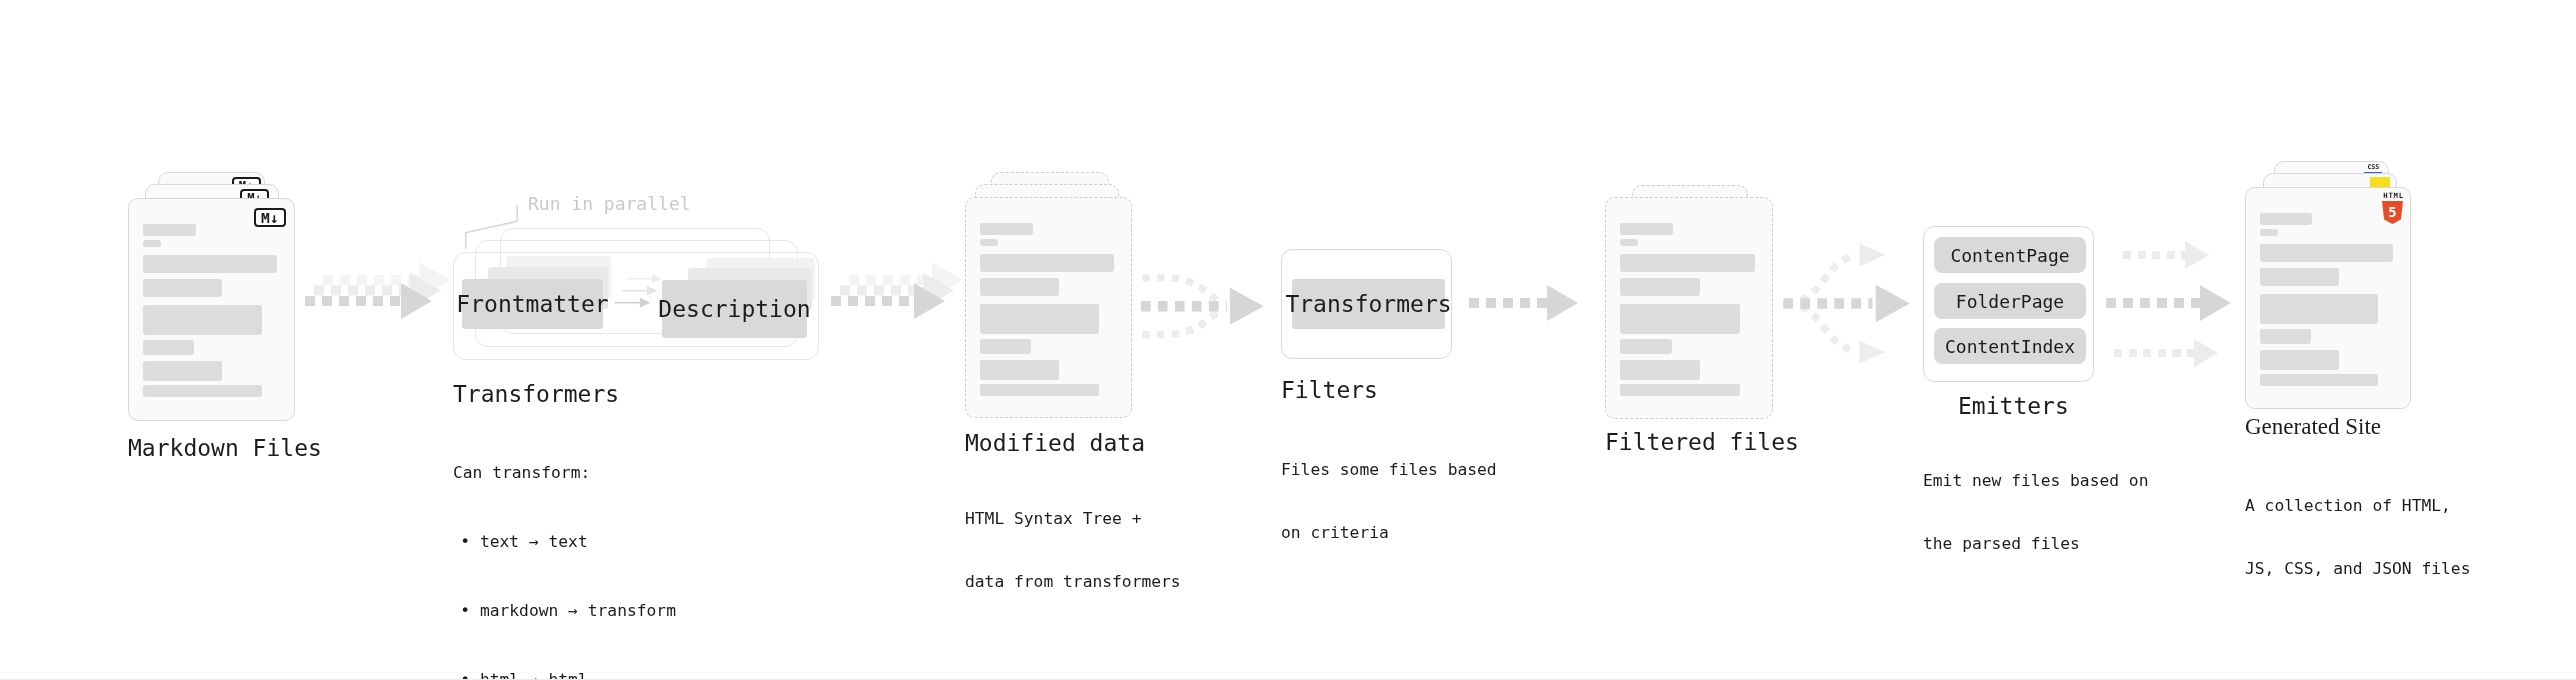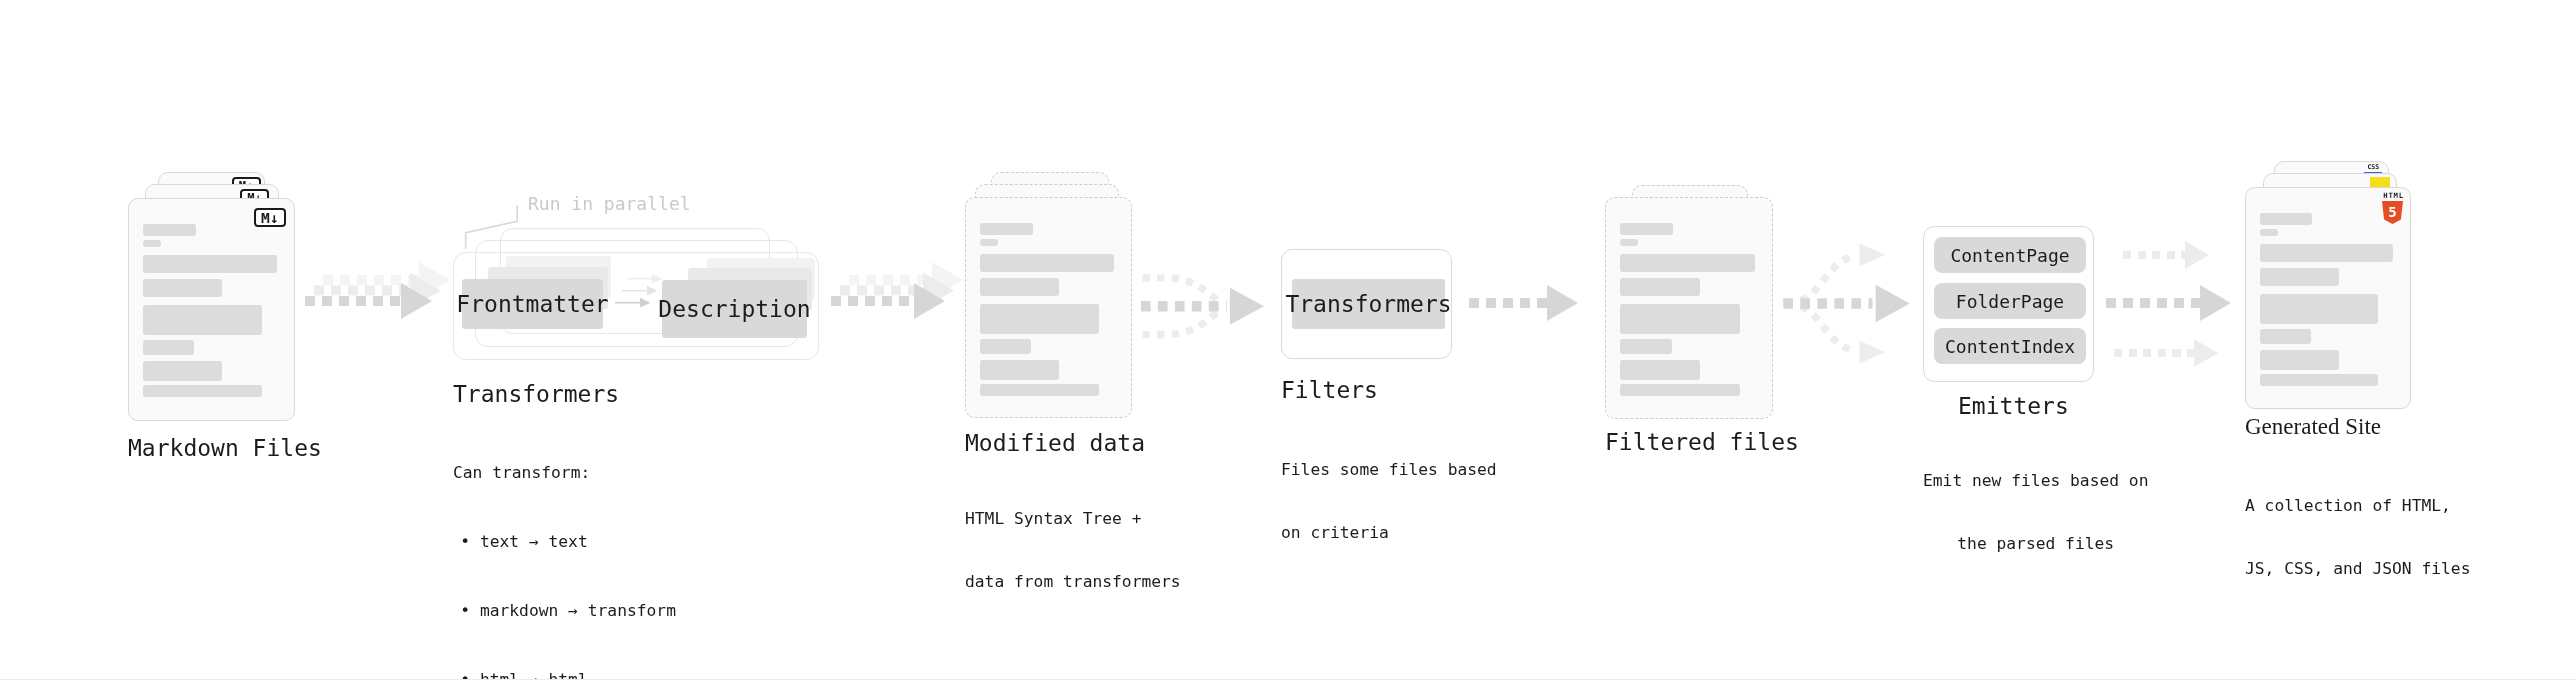--- a/index.html
+++ b/index.html
@@ -202,21 +202,21 @@
   <polygon points="100,128 132,142 100,156" fill="#ededed"></polygon>
   <path d="M6 82 H116" fill="none" stroke="#d6d6d6" stroke-width="13" stroke-dasharray="12 9"></path>
   <polygon points="120,59 162,82 120,105" fill="#d6d6d6"></polygon>
 </svg>
 
 <div class="group-box" style="left:1923px;top:226px;width:171px;height:156px;"></div>
 <div class="pill sm" style="left:1934px;top:237px;width:152px;height:36px;">ContentPage</div>
 <div class="pill sm" style="left:1934px;top:283px;width:152px;height:36px;">FolderPage</div>
 <div class="pill sm" style="left:1934px;top:328px;width:152px;height:36px;">ContentIndex</div>
 <div class="node-label" style="left:1958px;top:392px;">Emitters</div>
-<div class="node-note" style="left:1923px;top:428px;text-align:center;">
+<div class="node-note" style="left:1923px;top:428px;">
   <div>Emit new files based on</div>
   <div>the parsed files</div>
 </div>
 
 <div class="dash-arrow small light" style="left:2123px;top:241px;">
   <div class="dashes" style="width:62px;"></div>
     <div class="head"></div>
 </div>
 <div class="dash-arrow" style="left:2106px;top:285px;">
   <div class="dashes" style="width:94px;"></div>

